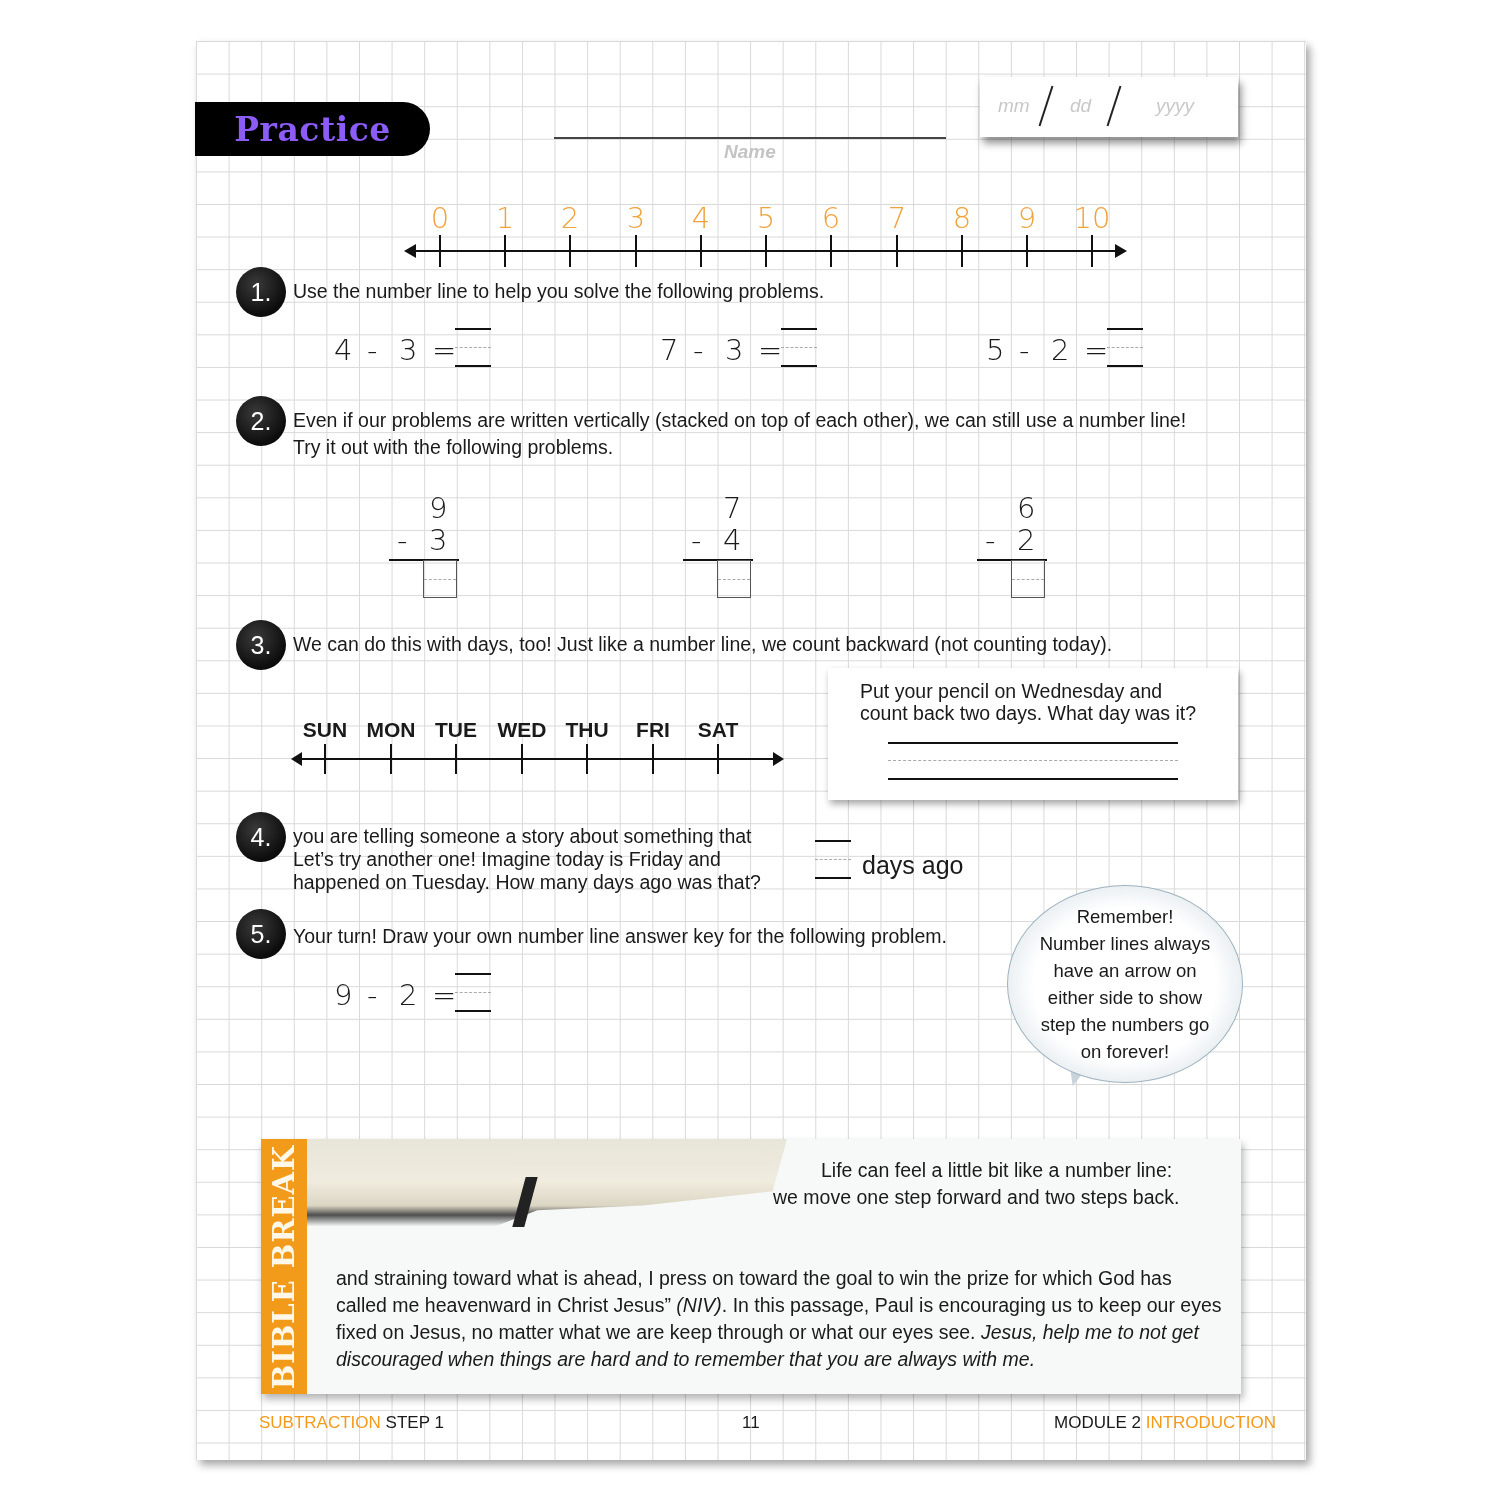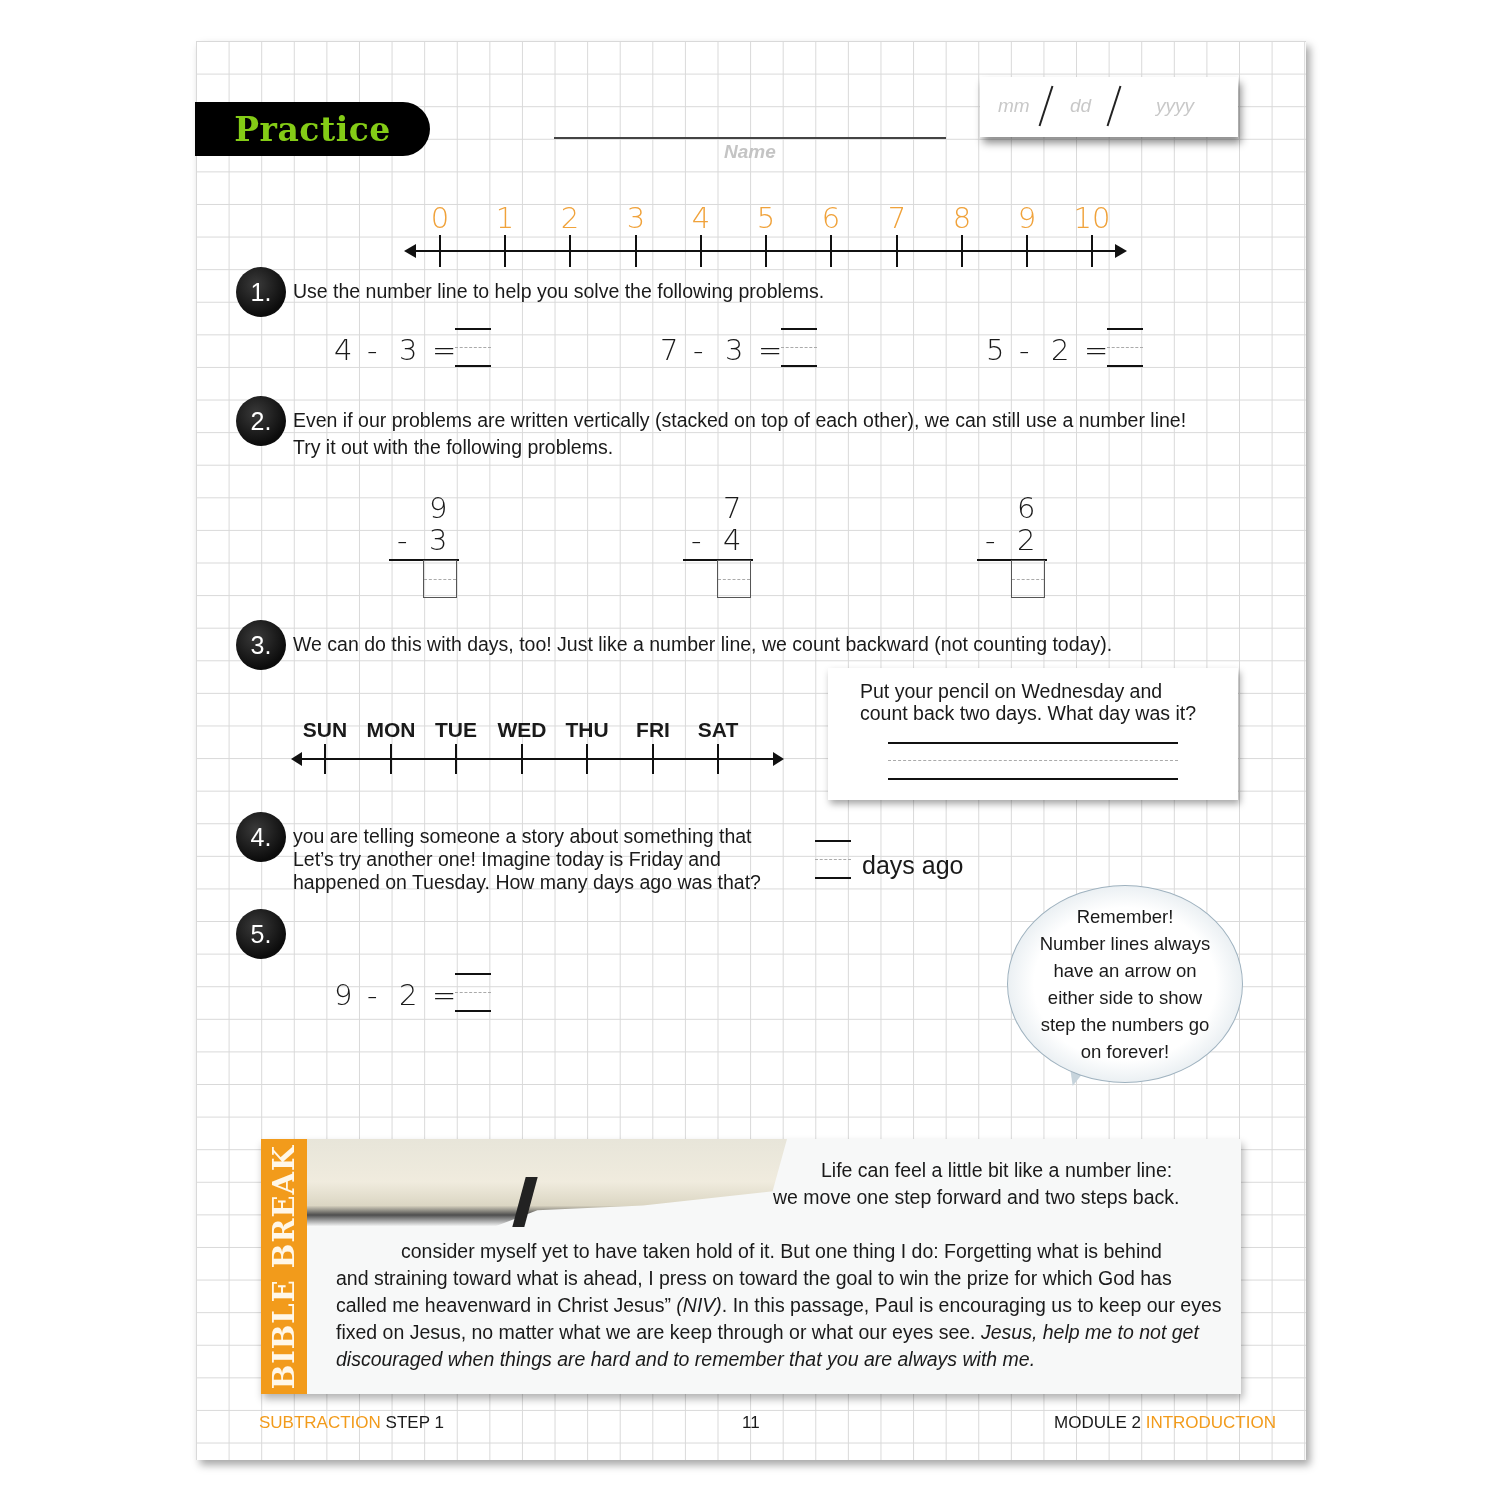--- a/index.html
+++ b/index.html
@@ -16,21 +16,21 @@
     background-size:32.6px 32.6px;
     background-position:0 0;
     box-shadow: 4px 5px 8px rgba(0,0,0,0.35);
   }
   .abs { position:absolute; }
 
   
   .practice-tab {
     left:-1px; top:61px; width:235px; height:54px; background:#000;
     border-radius:0 28px 28px 0;
-    color:#84cc16; font-family:"DejaVu Serif", serif; font-weight:bold; font-size:33px;
+    color:#8b5cf6; font-family:"DejaVu Serif", serif; font-weight:bold; font-size:33px;
     display:flex; align-items:center; justify-content:center; box-sizing:border-box;
     letter-spacing:0.5px;
   }
   .name-line { left:358px; top:96px; width:392px; border-top:2px solid #444; }
   .name-label { left:528px; top:100px; font-size:19px; color:#c4c4c4; font-style:italic; font-family:"Liberation Sans", sans-serif;font-weight:bold; }
   .date-box {
     left:784px; top:36px; width:258px; height:60px; background:#fff;
     box-shadow: 3px 6px 8px rgba(0,0,0,0.45);
     font-family:"Liberation Sans", sans-serif; font-style:italic; color:#c8c8c8; font-size:19px;
   }
@@ -288,20 +288,21 @@
   <div class="ans" style="left:619px; top:799px;">
       <div class="top"></div>
       <div class="mid"></div>
       <div class="bot"></div>
     </div>
   <div class="abs" style="left:666px; top:810px; font-size:25px; font-family:'Liberation Sans', sans-serif;">days ago</div>
 
   <div class="abs badge" style="left:40px; top:868px;">
     <span>5.</span>
   </div>
+  <div class="abs q-text" style="left:97px; top:884px;">Your turn! Draw your own number line answer key for the following problem.</div>
   <div class="abs eq" style="left:138px; top:937px; width:130px; height:40px;">
     <span style="left:0">9</span>
     <span style="left:33px">-</span>
     <span style="left:65px">2</span>
     <span style="left:98px">=</span>
   </div>
   <div class="ans" style="left:259px; top:932px;">
       <div class="top"></div>
       <div class="mid"></div>
       <div class="bot"></div>
@@ -320,21 +321,20 @@
   </div>
 
   <div class="abs bb">
     <div class="bb-tab">
       <span>BIBLE BREAK</span>
     </div>
     <div class="bible-img"></div>
     <div class="bookmark-ribbon"></div>
     <div class="bb-line" style="left:560px; top:20px;">Life can feel a little bit like a number line:</div>
     <div class="bb-line" style="left:512px; top:47px;">we move one step forward and two steps back.</div>
-    <div class="bb-line" style="left:140px; top:101px;">consider myself yet to have taken hold of it. But one thing I do: Forgetting what is behind</div>
     <div class="bb-line" style="left:75px; top:155px;"><span>called me heavenward in Christ Jesus”</span> <span class="it">(NIV)</span><span>. In this passage, Paul is encouraging us to keep our eyes</span></div>
     <div class="bb-line" style="left:75px; top:128px;">and straining toward what is ahead, I press on toward the goal to win the prize for which God has</div>
     <div class="bb-line" style="left:75px; top:182px;"><span>fixed on Jesus, no matter what we are keep through or what our eyes see.</span> <span class="it">Jesus, help me to not get</span></div>
     <div class="bb-line it" style="left:75px; top:209px;">discouraged when things are hard and to remember that you are always with me.</div>
   </div>
 
   <div class="abs footer" style="left:63px;">
     <span class="orange-b">SUBTRACTION</span>
     <span>STEP 1</span>
   </div>

